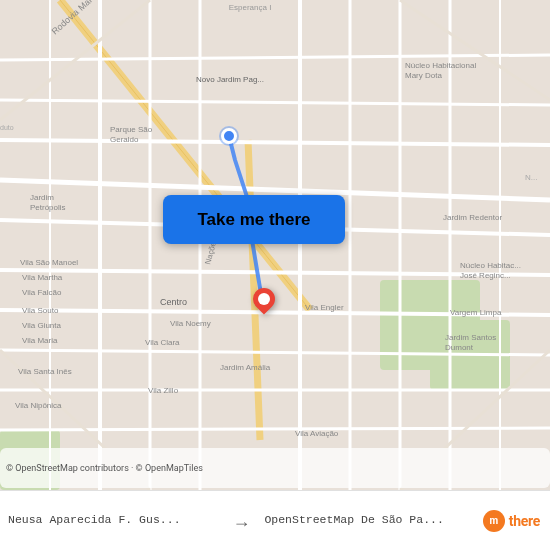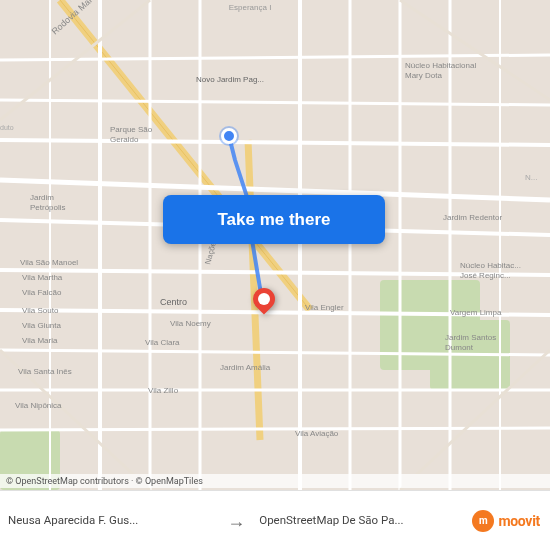--- a/index.html
+++ b/index.html
@@ -11,24 +11,24 @@
       position: relative;
       overflow: hidden;
       background-color: #e8e0d8;
     }
 
     
     #cta-button {
       position: absolute;
       top: 195px;
       left: 163px;
-      width: 222px;
+      width: 182px;
       height: 49px;
       background-color: #1a73e8;
-      color: #ffffff;
+      color: #000000;
       border: none;
       border-radius: 8px;
       font-size: 17px;
       font-weight: 600;
       cursor: pointer;
       z-index: 10;
       display: flex;
       align-items: center;
       justify-content: center;
       box-shadow: 0 2px 8px rgba(0,0,0,0.3);
@@ -89,20 +89,21 @@
       position: relative;
       border-top: 1px solid #e0e0e0;
     }
 
     .route-segment {
       display: flex;
       align-items: center;
       flex: 1;
       padding: 0 8px;
       min-width: 0;
+      font-family: Liberation Mono, monospace;
     }
 
     .route-label {
       font-size: 11.5px;
       color: #444;
       white-space: nowrap;
       overflow: hidden;
       text-overflow: ellipsis;
       line-height: 1.3;
     }
@@ -143,22 +144,23 @@
     }
 
     .copyright-bar {
       position: absolute;
       bottom: 62px;
       left: 0;
       width: 100%;
       background: rgba(255,255,255,0.75);
       font-size: 9px;
       color: #555;
-      padding: 2px 6px;
+      padding: 15px 6px;
       z-index: 6;
+      border-radius: 6px;
     }
 
     
     svg.map-streets {
       position: absolute;
       top: 0; left: 0;
       width: 100%; height: 100%;
       z-index: 1;
     }
   </style>
@@ -313,15 +315,15 @@
 <div id="bottom-bar">
   <div class="route-segment">
     <span class="route-label">Neusa Aparecida F. Gus...</span>
   </div>
   <div class="arrow-icon">→</div>
   <div class="route-segment">
     <span class="route-label">OpenStreetMap De São Pa...</span>
   </div>
   <div class="moovit-logo">
     <div class="moovit-icon">m</div>
-    <span class="moovit-text">moovit</span>
+    <span class="moovit-text">there</span>
   </div>
 </div>
 
 </body></html>

